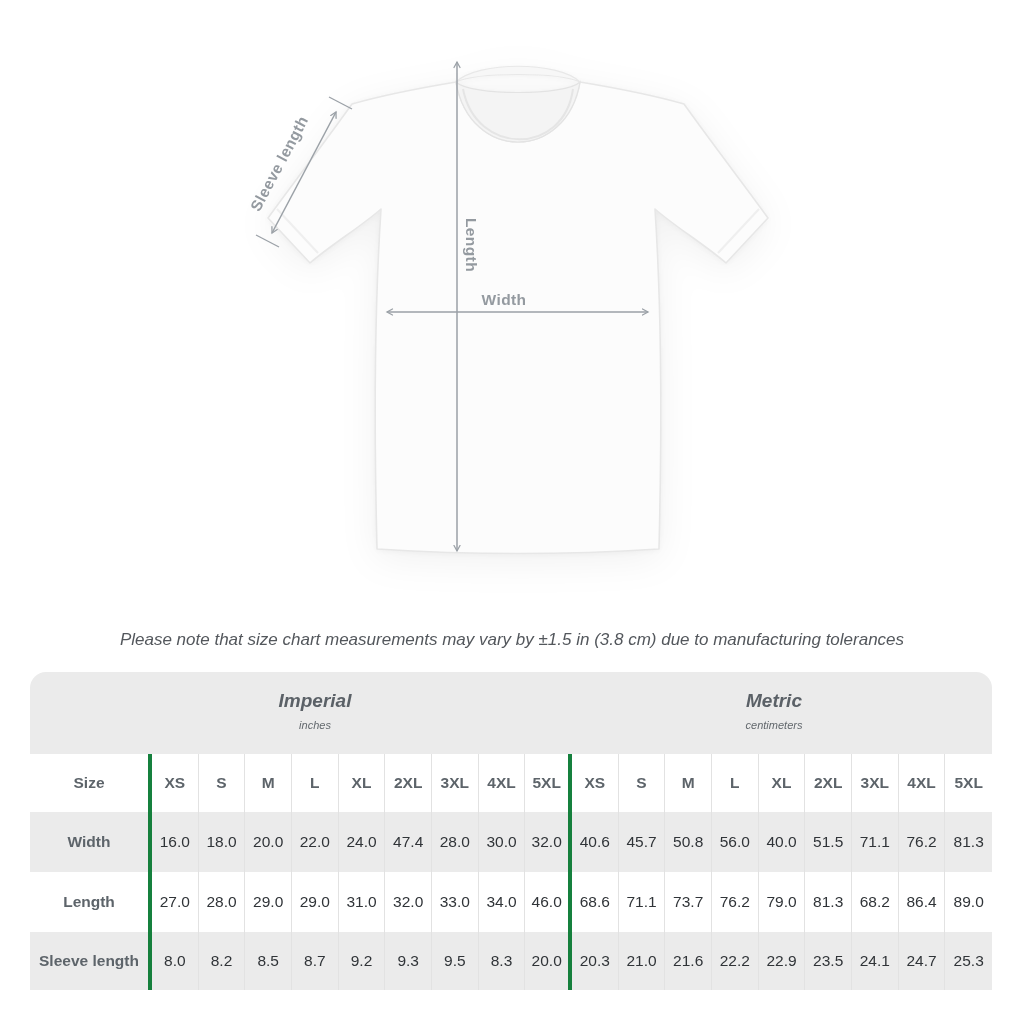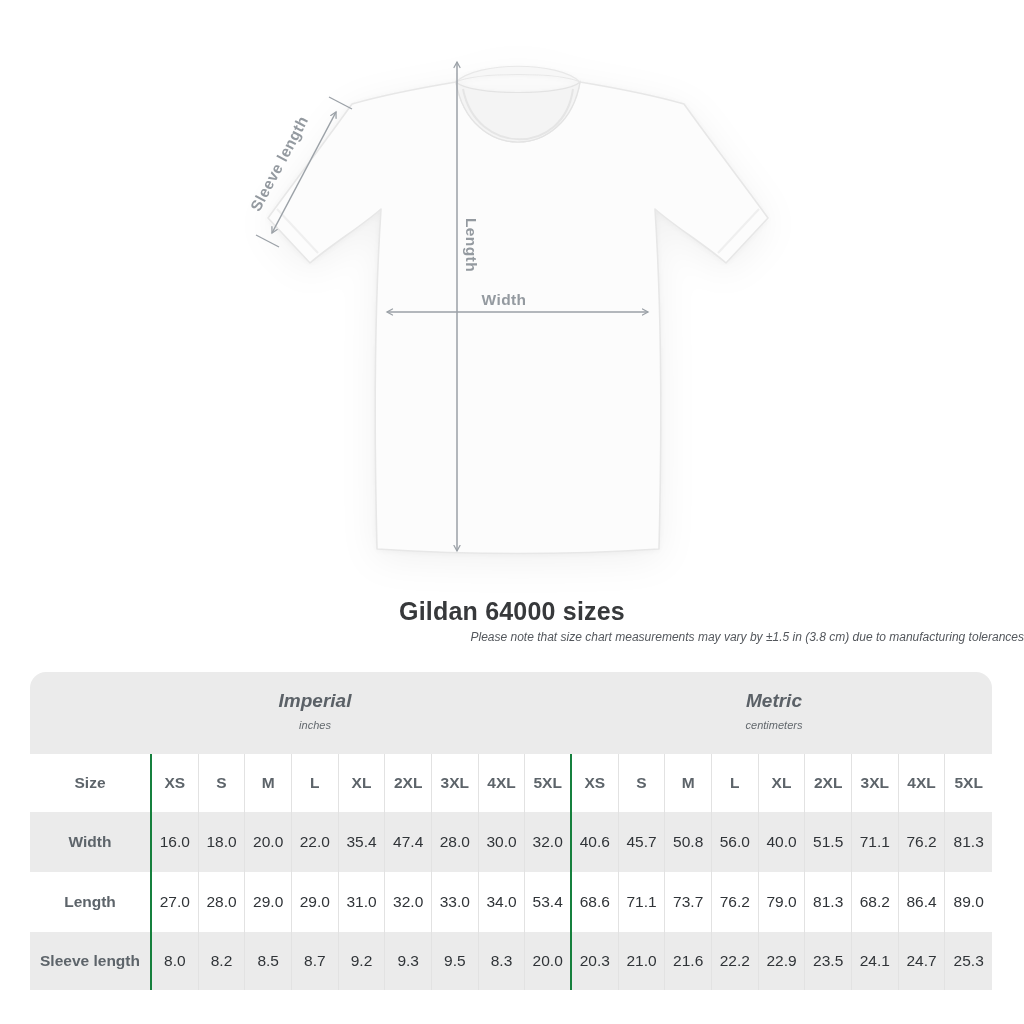--- a/index.html
+++ b/index.html
@@ -16,42 +16,42 @@
   .collar-inner{fill:none;stroke:#e5e5e5;stroke-width:2;}
   .seam{stroke:#efefef;stroke-width:2;fill:none;}
   .dim-line{stroke:#9ba1a7;stroke-width:1.5;fill:none;}
   .dim-cap{stroke:#9ba1a7;stroke-width:1.3;}
   .dim-label{fill:#949aa0;font-family:"Liberation Sans",sans-serif;
              font-size:15.5px;font-weight:700;letter-spacing:.4px;}
 
   
   .page-title{position:absolute;top:597px;left:0;width:1024px;text-align:center;
               font-size:25px;font-weight:700;color:#37393b;letter-spacing:.2px;}
-  .page-subtitle{position:absolute;top:630px;left:0;width:1024px;text-align:right;
-              font-size:12px;font-style:italic;color:#53575c;}
+  .page-subtitle{position:absolute;top:630px;left:0;width:1024px;text-align:center;
+              font-size:17px;font-style:italic;color:#53575c;}
 
   
   .size-table{position:absolute;top:672px;left:30px;width:962px;height:386px;
               background:#ffffff;border-radius:16px;overflow:hidden;}
   .unit-band{position:relative;height:82px;background:#ebebeb;}
   .unit-block{position:absolute;top:15px;transform:translateX(-50%);text-align:center;white-space:nowrap;}
   .unit-block .u-label{font-size:19px;font-weight:700;font-style:italic;color:#5b6167;line-height:27px;}
   .unit-block .u-sub{font-size:11px;font-style:italic;color:#62686d;line-height:22px;}
   .unit-imperial{left:285px;}
   .unit-metric{left:744px;}
 
   .t-row{display:grid;grid-template-columns:122px repeat(18,1fr);}
   .t-row.head{height:58px;}
   .t-row.data{height:60px;}
   .t-row.data.last{height:58px;}
   .t-row.alt{background:#ebebeb;}
   .c{display:flex;align-items:center;justify-content:center;
      border-right:1px solid #e2e2e2;font-size:15.5px;color:#303438;overflow:hidden;}
   .c:last-child{border-right:none;}
-  .c.sep{border-right:2px solid #15803d;}
+  .c.sep{border-right:4px solid #15803d;}
   .c.lbl,.c.hd{font-weight:700;color:#5d646a;}
 </style>
 </head>
 <body>
 
 <div class="stage">
 
   <svg class="figure-svg" width="1024" height="600" viewBox="0 0 1024 600">
     <defs>
       <marker id="ah" markerWidth="10" markerHeight="10" refX="6.5" refY="4" orient="auto-start-reverse" markerUnits="userSpaceOnUse">
@@ -91,21 +91,20 @@
       <line class="dim-line" x1="457" y1="62" x2="457" y2="551" marker-start="url(#ah)" marker-end="url(#ah)"></line>
     </g>
     <text class="dim-label" x="466" y="245" text-anchor="middle" transform="rotate(90 466 245)">Length</text>
 
     <g>
       <line class="dim-line" x1="387" y1="312" x2="648" y2="312" marker-start="url(#ah)" marker-end="url(#ah)"></line>
     </g>
     <text class="dim-label" x="504" y="305" text-anchor="middle">Width</text>
   </svg>
 
-  <div class="page-title">Gildan 64000 sizes</div>
   <div class="page-subtitle">Please note that size chart measurements may vary by ±1.5 in (3.8 cm) due to manufacturing tolerances</div>
 
   <div class="size-table">
 
     <div class="unit-band">
       <div class="unit-block unit-imperial">
         <div class="u-label">Imperial</div>
         <div class="u-sub">inches</div>
       </div>
       <div class="unit-block unit-metric">
@@ -135,21 +134,21 @@
       <div class="c hd">4XL</div>
       <div class="c hd">5XL</div>
     </div>
 
     <div class="t-row data alt">
       <div class="c lbl sep">Width</div>
       <div class="c">16.0</div>
       <div class="c">18.0</div>
       <div class="c">20.0</div>
       <div class="c">22.0</div>
-      <div class="c">35.4</div>
+      <div class="c">24.0</div>
       <div class="c">47.4</div>
       <div class="c">28.0</div>
       <div class="c">30.0</div>
       <div class="c sep">32.0</div>
       <div class="c">40.6</div>
       <div class="c">45.7</div>
       <div class="c">50.8</div>
       <div class="c">56.0</div>
       <div class="c">40.0</div>
       <div class="c">51.5</div>
@@ -161,21 +160,21 @@
     <div class="t-row data">
       <div class="c lbl sep">Length</div>
       <div class="c">27.0</div>
       <div class="c">28.0</div>
       <div class="c">29.0</div>
       <div class="c">29.0</div>
       <div class="c">31.0</div>
       <div class="c">32.0</div>
       <div class="c">33.0</div>
       <div class="c">34.0</div>
-      <div class="c sep">53.4</div>
+      <div class="c sep">46.0</div>
       <div class="c">68.6</div>
       <div class="c">71.1</div>
       <div class="c">73.7</div>
       <div class="c">76.2</div>
       <div class="c">79.0</div>
       <div class="c">81.3</div>
       <div class="c">68.2</div>
       <div class="c">86.4</div>
       <div class="c">89.0</div>
     </div>

